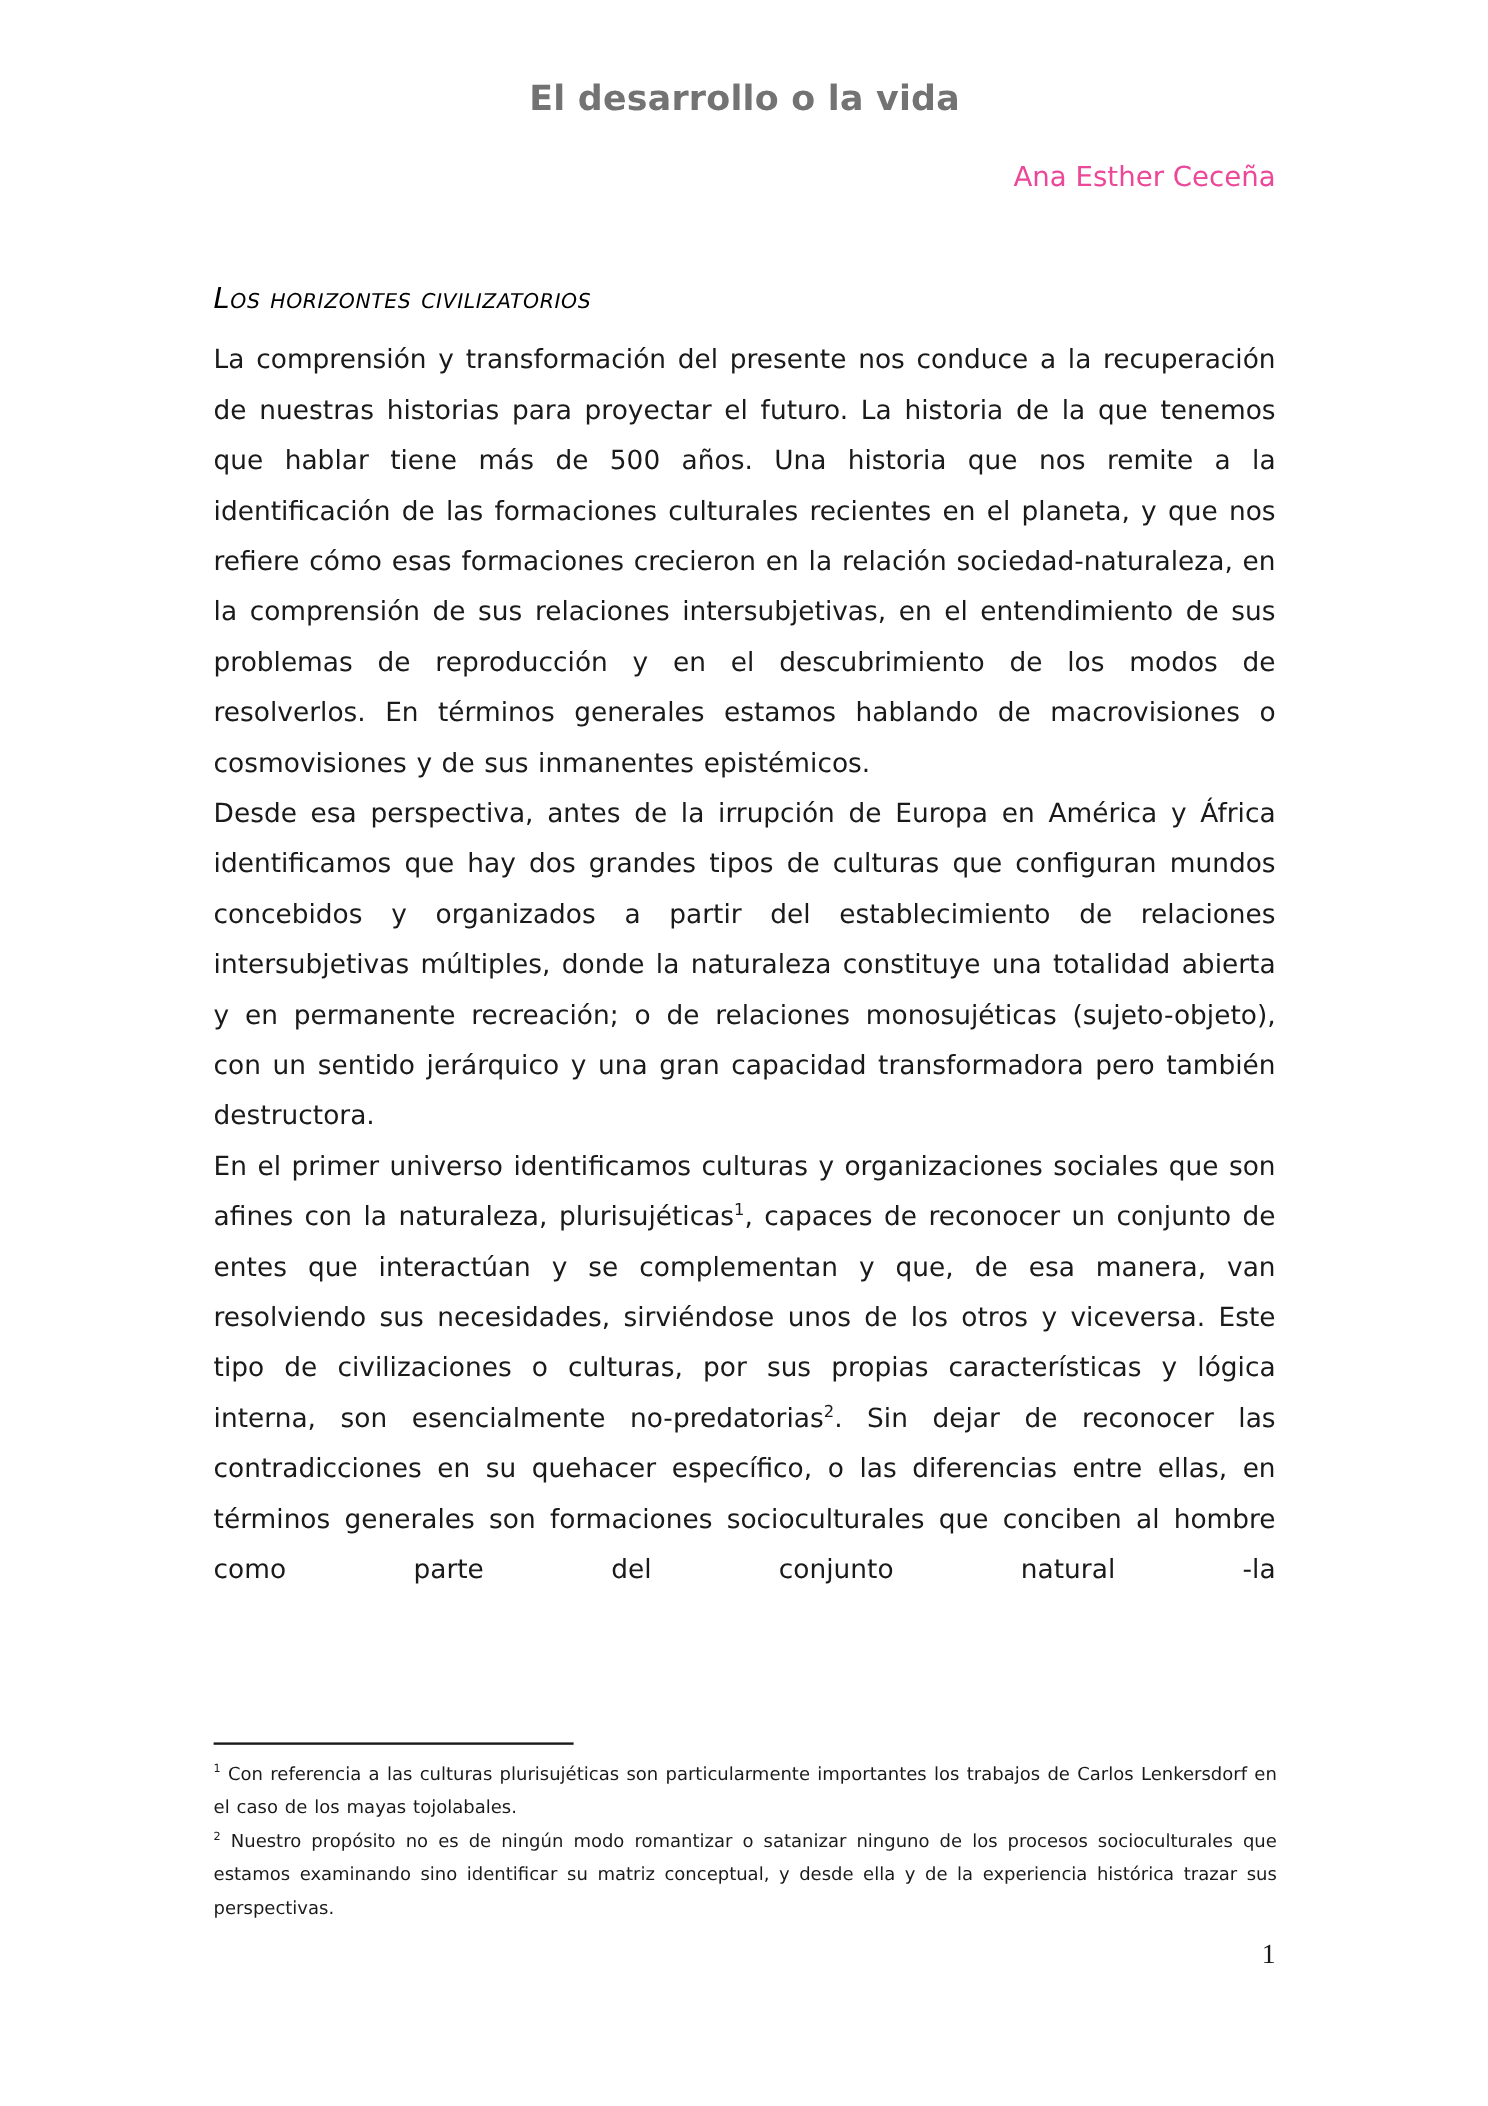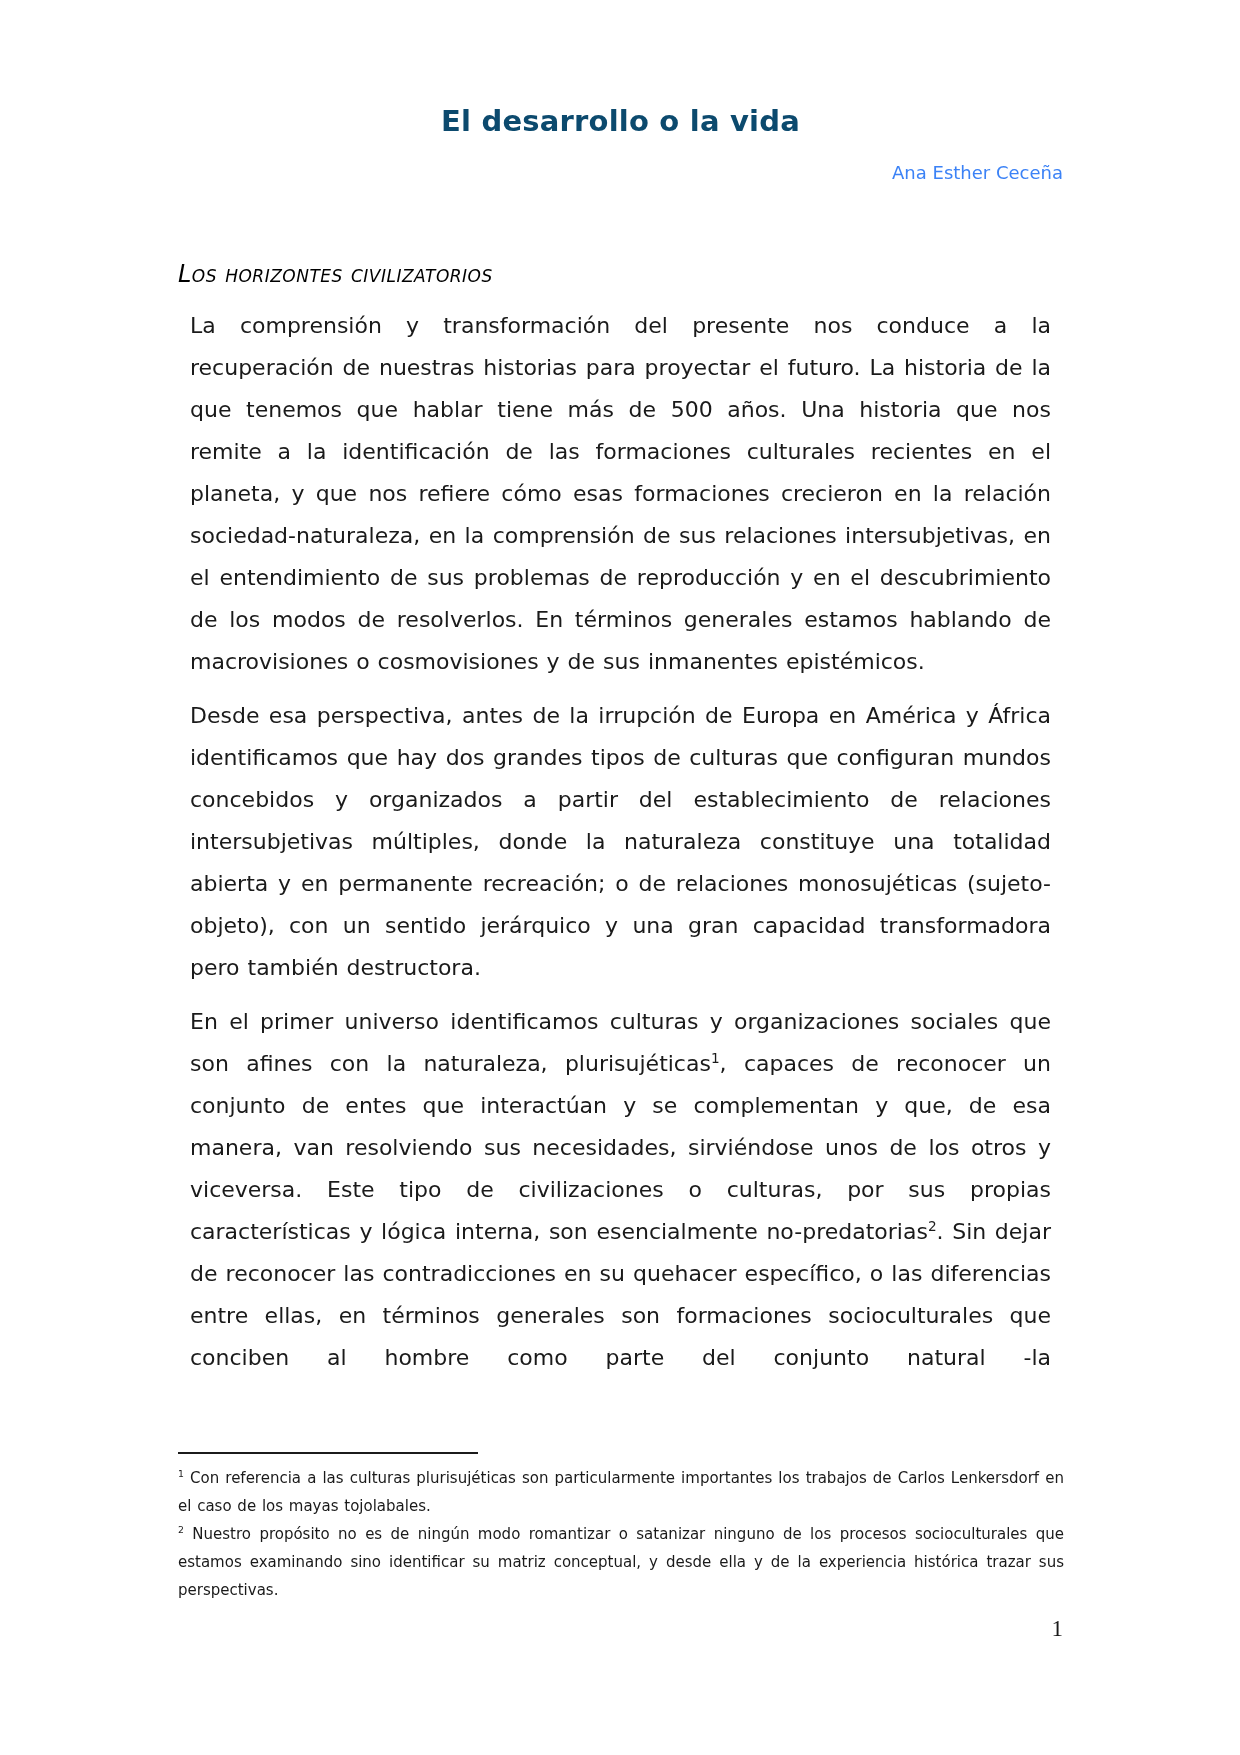--- a/index.html
+++ b/index.html
@@ -12,50 +12,50 @@
     width: 1240px;
     height: 1755px;
     background: #ffffff;
     box-sizing: border-box;
     padding: 0 177px 0 178px;
     overflow: hidden;
     font-family: "DejaVu Sans", sans-serif;
     color: #1a1a1a;
   }
   h1.doc-title {
-    margin: 103px 0 0 0;
+    margin: 64px 0 0 0;
     font-size: 29px;
     line-height: 36px;
     font-weight: bold;
     text-align: center;
-    color: #0c4a6e;
+    color: #737373;
     letter-spacing: 0.2px;
   }
   .author {
-    margin-top: 20px;
-    font-size: 18px;
+    margin-top: 34px;
+    font-size: 23px;
     line-height: 28px;
     text-align: right;
-    color: #3b82f6;
+    color: #ec4899;
   }
   h2.section-heading {
     margin: 72px 0 0 0;
     font-size: 24px;
     line-height: 30px;
     font-weight: normal;
     font-style: italic;
     font-variant: small-caps;
     color: #000000;
     letter-spacing: 0.5px;
   }
   .body-text {
     margin-top: 16px;
   }
   .body-text p {
-    margin: 12px;
+    margin: 0;
     font-size: 22px;
     line-height: 42px;
     text-align: justify;
     word-spacing: 1px;
     hyphens: none;
   }
   .body-text p.continued {
     text-align-last: justify;
   }
   sup.fnref {

